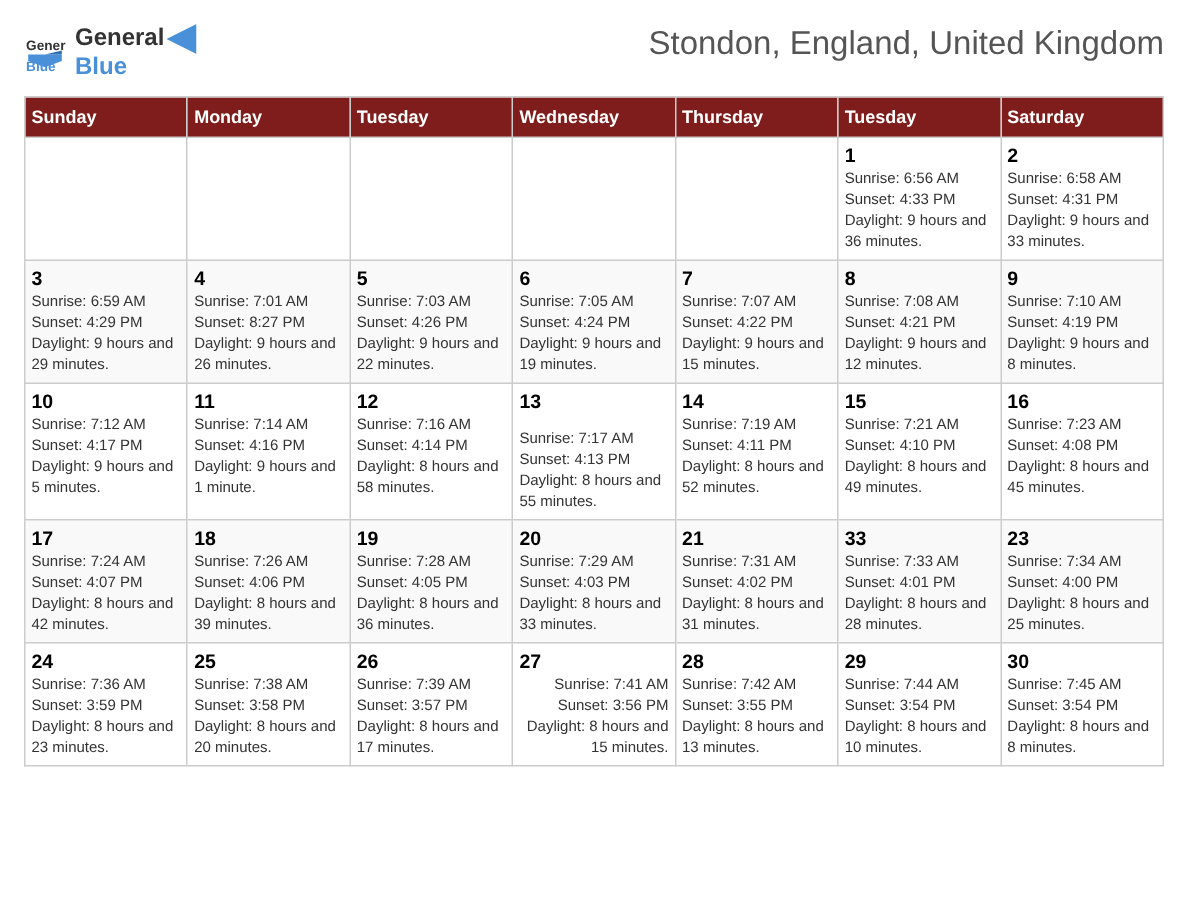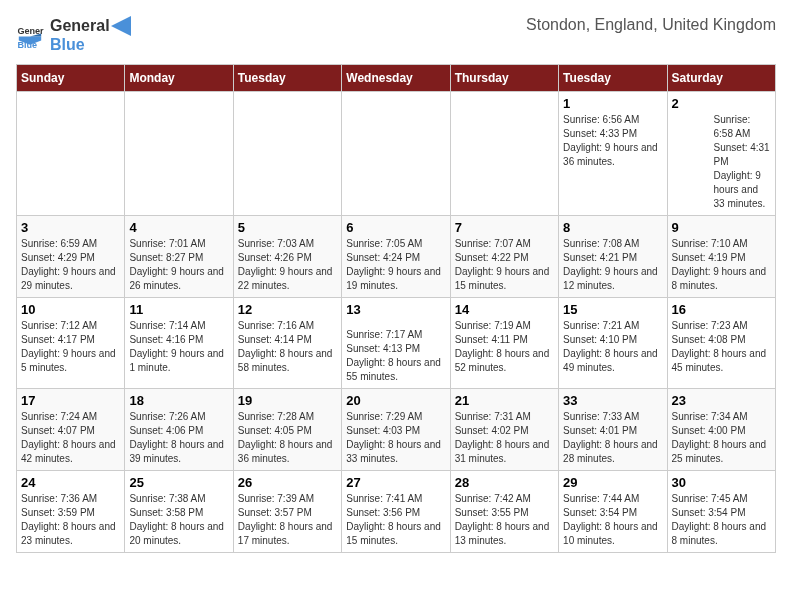--- a/index.html
+++ b/index.html
@@ -27,21 +27,21 @@
     }
     .title-area {
       text-align: right;
     }
     .month-title {
       font-size: 32px;
       font-weight: normal;
       color: #333;
     }
     .location-title {
-      font-size: 16px;
+      font-size: 22px;
       color: #555;
     }
     .calendar {
       width: 100%;
       border-collapse: collapse;
       font-size: 11px;
     }
     .calendar th {
       background-color: #7f1d1d;
       color: #fff;
@@ -124,21 +124,21 @@
         <td class="empty-cell"></td>
         <td class="empty-cell"></td>
         <td>
           <div class="day-number">1</div>
           <div class="day-info" style="white-space: pre-line;">Sunrise: 6:56 AM
 Sunset: 4:33 PM
 Daylight: 9 hours and 36 minutes.</div>
         </td>
         <td>
           <div class="day-number">2</div>
-          <div class="day-info" style="white-space: pre-line; margin-left: 42px;">Sunrise: 6:58 AM
+          <div class="day-info" style="white-space: pre-line;">Sunrise: 6:58 AM
 Sunset: 4:31 PM
 Daylight: 9 hours and 33 minutes.</div>
         </td>
       </tr>
       <tr>
         <td>
           <div class="day-number">3</div>
           <div class="day-info" style="white-space: pre-line;">Sunrise: 6:59 AM
 Sunset: 4:29 PM
 Daylight: 9 hours and 29 minutes.</div>
@@ -282,21 +282,21 @@
 Daylight: 8 hours and 20 minutes.</div>
         </td>
         <td>
           <div class="day-number">26</div>
           <div class="day-info" style="white-space: pre-line;">Sunrise: 7:39 AM
 Sunset: 3:57 PM
 Daylight: 8 hours and 17 minutes.</div>
         </td>
         <td>
           <div class="day-number">27</div>
-          <div class="day-info" style="white-space: pre-line;">Sunrise: 7:41 AM
+          <div class="day-info" style="white-space: pre-line; text-align: right;">Sunrise: 7:41 AM
 Sunset: 3:56 PM
 Daylight: 8 hours and 15 minutes.</div>
         </td>
         <td>
           <div class="day-number">28</div>
           <div class="day-info" style="white-space: pre-line;">Sunrise: 7:42 AM
 Sunset: 3:55 PM
 Daylight: 8 hours and 13 minutes.</div>
         </td>
         <td>

